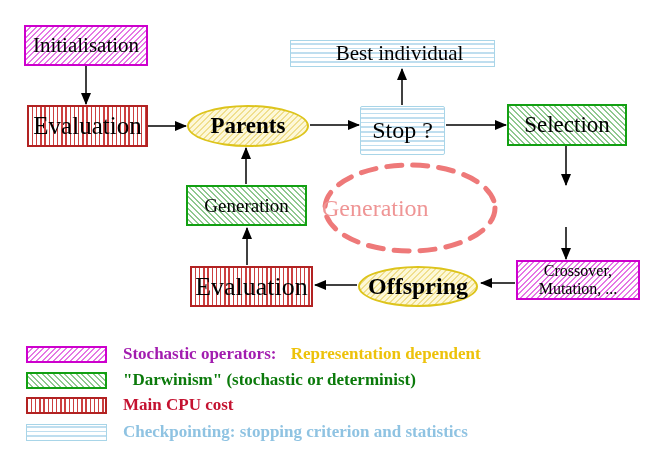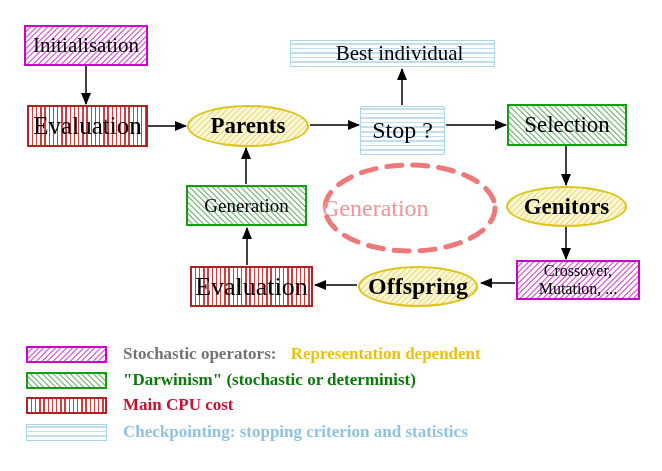--- a/index.html
+++ b/index.html
@@ -60,21 +60,21 @@
   .crossover-lines { line-height:1.15; }
 
   
   .legend-row { position:absolute; display:flex; align-items:center; }
   .lr-1 { left:26px; top:344px; }
   .lr-2 { left:26px; top:370px; }
   .lr-3 { left:26px; top:395px; }
   .lr-4 { left:26px; top:422px; }
   .swatch { width:81px; height:17px; box-sizing:border-box; flex:0 0 auto; }
   .legend-text { margin-left:16px; font-size:17px; font-weight:bold; white-space:nowrap; }
-  .lt-magenta { color:#737373;text-align:right; }
+  .lt-magenta { color:#a21caf;text-align:right; }
   .lt-yellow  { color:#edc20a; margin-left:10px; }
   .lt-green   { color:#0b7a0b; }
   .lt-red     { color:#c41230; }
   .lt-blue    { color:#8fc3e2; }
 </style>
 </head>
 <body>
 
 <div class="stage">
 
@@ -115,23 +115,20 @@
   </div>
 
   <div class="node stripe-cyan n-stop">
     <span>Stop ?</span>
   </div>
 
   <div class="node hatch-green n-selection">
     <span>Selection</span>
   </div>
 
-  <div class="node hatch-yellow ellipse n-genitors">
-    <span>Genitors</span>
-  </div>
 
   <div class="node hatch-magenta n-crossover">
     <div class="crossover-lines">
       <div>Crossover,</div>
       <div>Mutation, ...</div>
     </div>
   </div>
 
   <div class="node hatch-yellow ellipse n-offspring">
     <span>Offspring</span>

